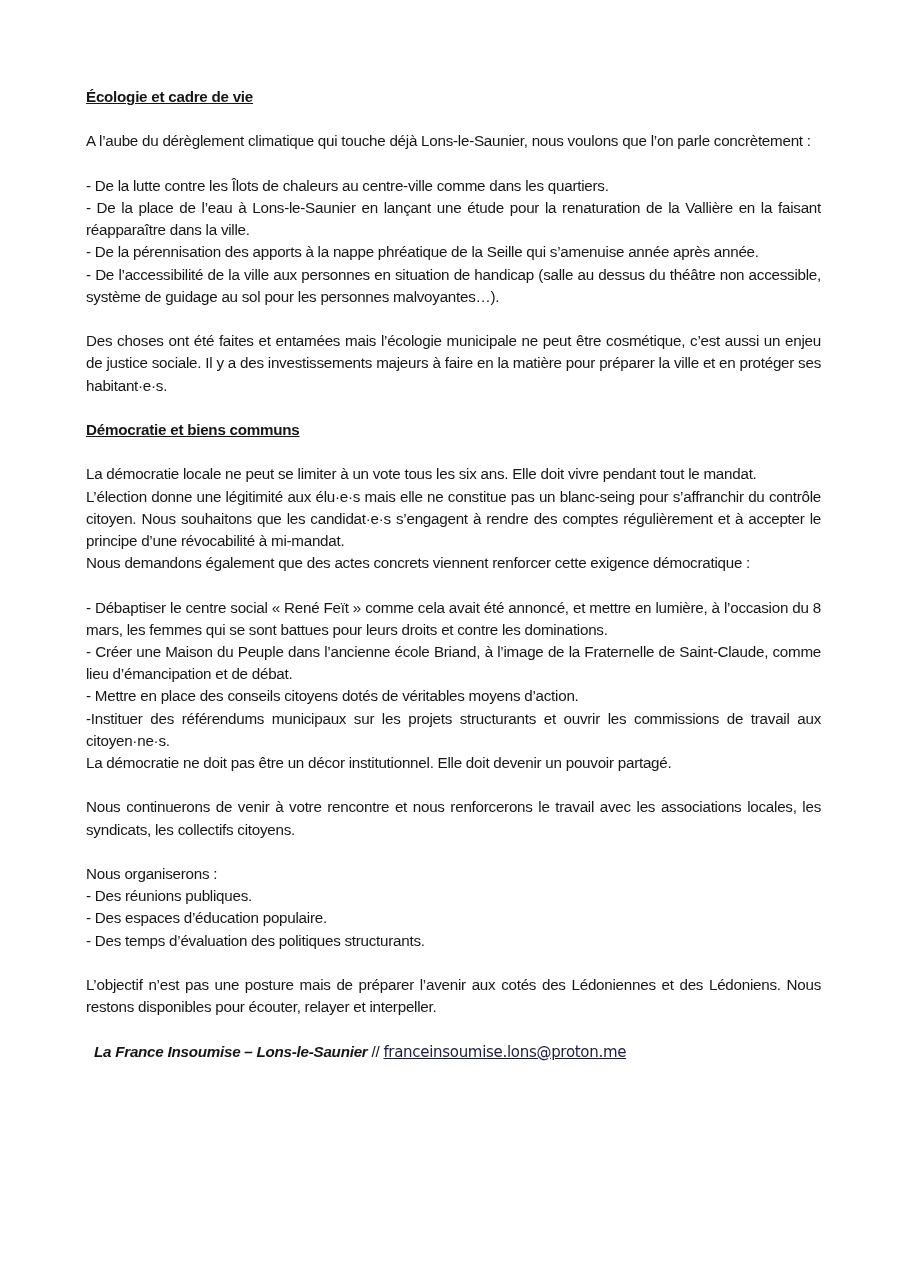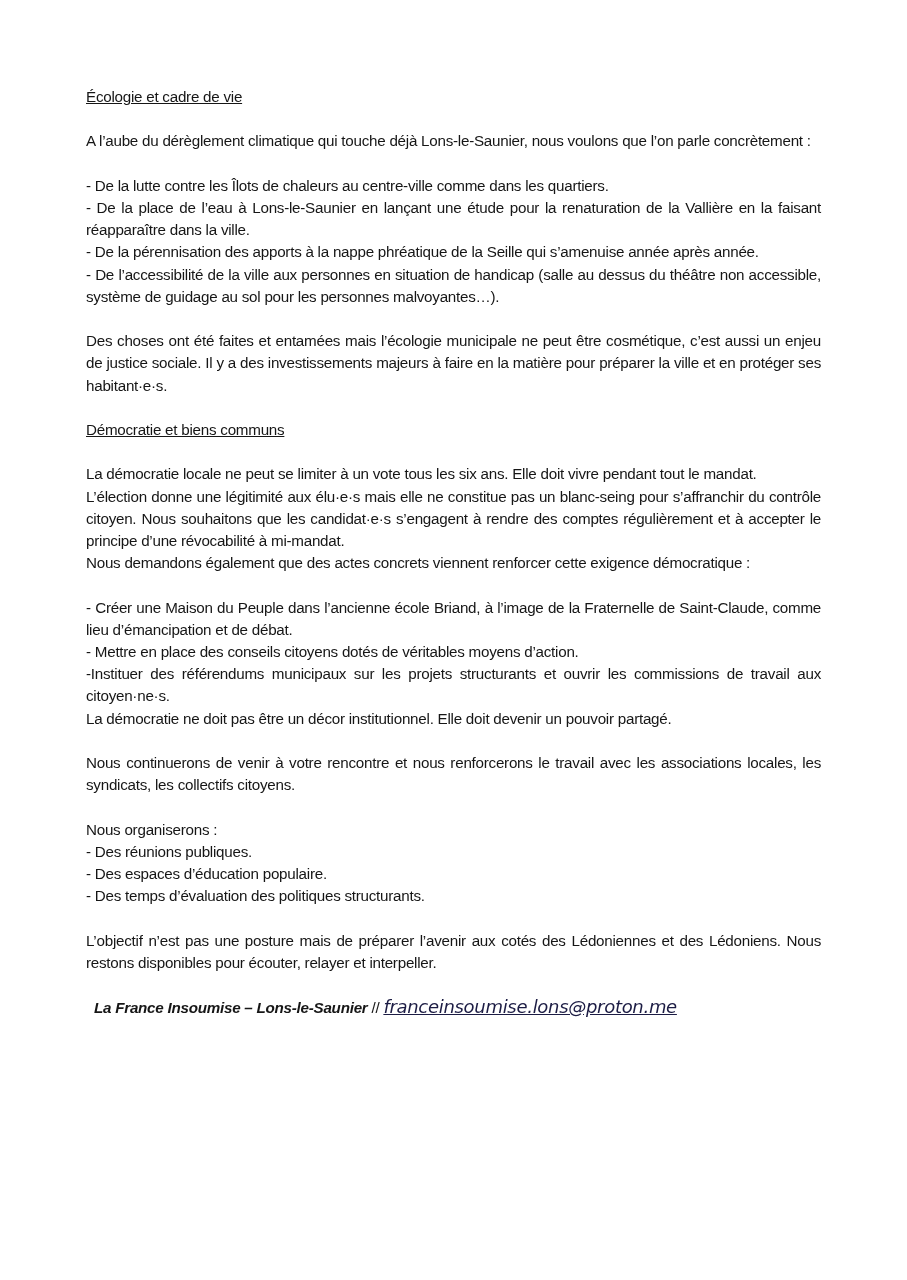--- a/index.html
+++ b/index.html
@@ -6,25 +6,25 @@
   body { width: 907px; height: 1280px; position: relative; overflow: hidden; }
   .page {
     position: absolute; left: 86px; top: 86px; width: 735px;
     font-family: "Liberation Sans", sans-serif;
     font-size: 15.2px; line-height: 22.2px; color: #161616;
     letter-spacing: -0.25px;
   }
   .page p { margin: 0; }
   .just { text-align: justify; text-align-last: left; }
   .blank { height: 22.2px; }
-  .heading { font-weight: normal; text-decoration: underline; }
+  .heading { font-weight: bold; text-decoration: underline; }
   .boldline { font-weight: bold; }
   .sig { font-weight: bold; font-style: italic; margin-left: 8px; }
   .sep { font-style: normal; }
-  .email { color: #1c1c44; text-decoration: underline; font-family: "DejaVu Sans", sans-serif; font-size: 18px; letter-spacing: -0.3px; font-style: italic; }
+  .email { color: #1c1c44; text-decoration: underline; font-family: "DejaVu Sans", sans-serif; font-size: 15px; letter-spacing: -0.3px; }
 </style>
 </head>
 <body>
 
 <div class="page">
 
   <p class="heading">Écologie et cadre de vie</p>
   <div class="blank"></div>
   <p class="just">A l’aube du dérèglement climatique qui touche déjà Lons-le-Saunier, nous voulons que l’on parle concrètement :</p>
   <div class="blank"></div>
@@ -35,20 +35,21 @@
   <div class="blank"></div>
   <p class="just">Des choses ont été faites et entamées mais l’écologie municipale ne peut être cosmétique, c’est aussi un enjeu de justice sociale. Il y a des investissements majeurs à faire en la matière pour préparer la ville et en protéger ses habitant·e·s.</p>
   <div class="blank"></div>
 
   <p class="heading">Démocratie et biens communs</p>
   <div class="blank"></div>
   <p class="just">La démocratie locale ne peut se limiter à un vote tous les six ans. Elle doit vivre pendant tout le mandat.</p>
   <p class="just">L’élection donne une légitimité aux élu·e·s mais elle ne constitue pas un blanc-seing pour s’affranchir du contrôle citoyen. Nous souhaitons que les candidat·e·s s’engagent à rendre des comptes régulièrement et à accepter le principe d’une révocabilité à mi-mandat.</p>
   <p class="just">Nous demandons également que des actes concrets viennent renforcer cette exigence démocratique :</p>
   <div class="blank"></div>
+  <p class="just">- Débaptiser le centre social « René Feït »  comme cela avait été annoncé, et mettre en lumière, à l’occasion du 8 mars, les femmes qui se sont battues pour leurs droits et contre les dominations.</p>
   <p class="just">- Créer une Maison du Peuple dans l’ancienne école Briand, à l’image de la Fraternelle de Saint-Claude, comme lieu d’émancipation et de débat.</p>
   <p class="just">- Mettre en place des conseils citoyens dotés de véritables moyens d’action.</p>
   <p class="just">-Instituer des référendums municipaux sur les projets structurants et ouvrir les commissions de travail aux citoyen·ne·s.</p>
   <p class="just">La démocratie ne doit pas être un décor institutionnel. Elle doit devenir un pouvoir partagé.</p>
   <div class="blank"></div>
 
   <p class="just">Nous continuerons de venir à votre rencontre et nous renforcerons le travail avec les associations locales, les syndicats, les collectifs citoyens.</p>
   <div class="blank"></div>
   <p>Nous organiserons :</p>
   <p>- Des réunions publiques.</p>

